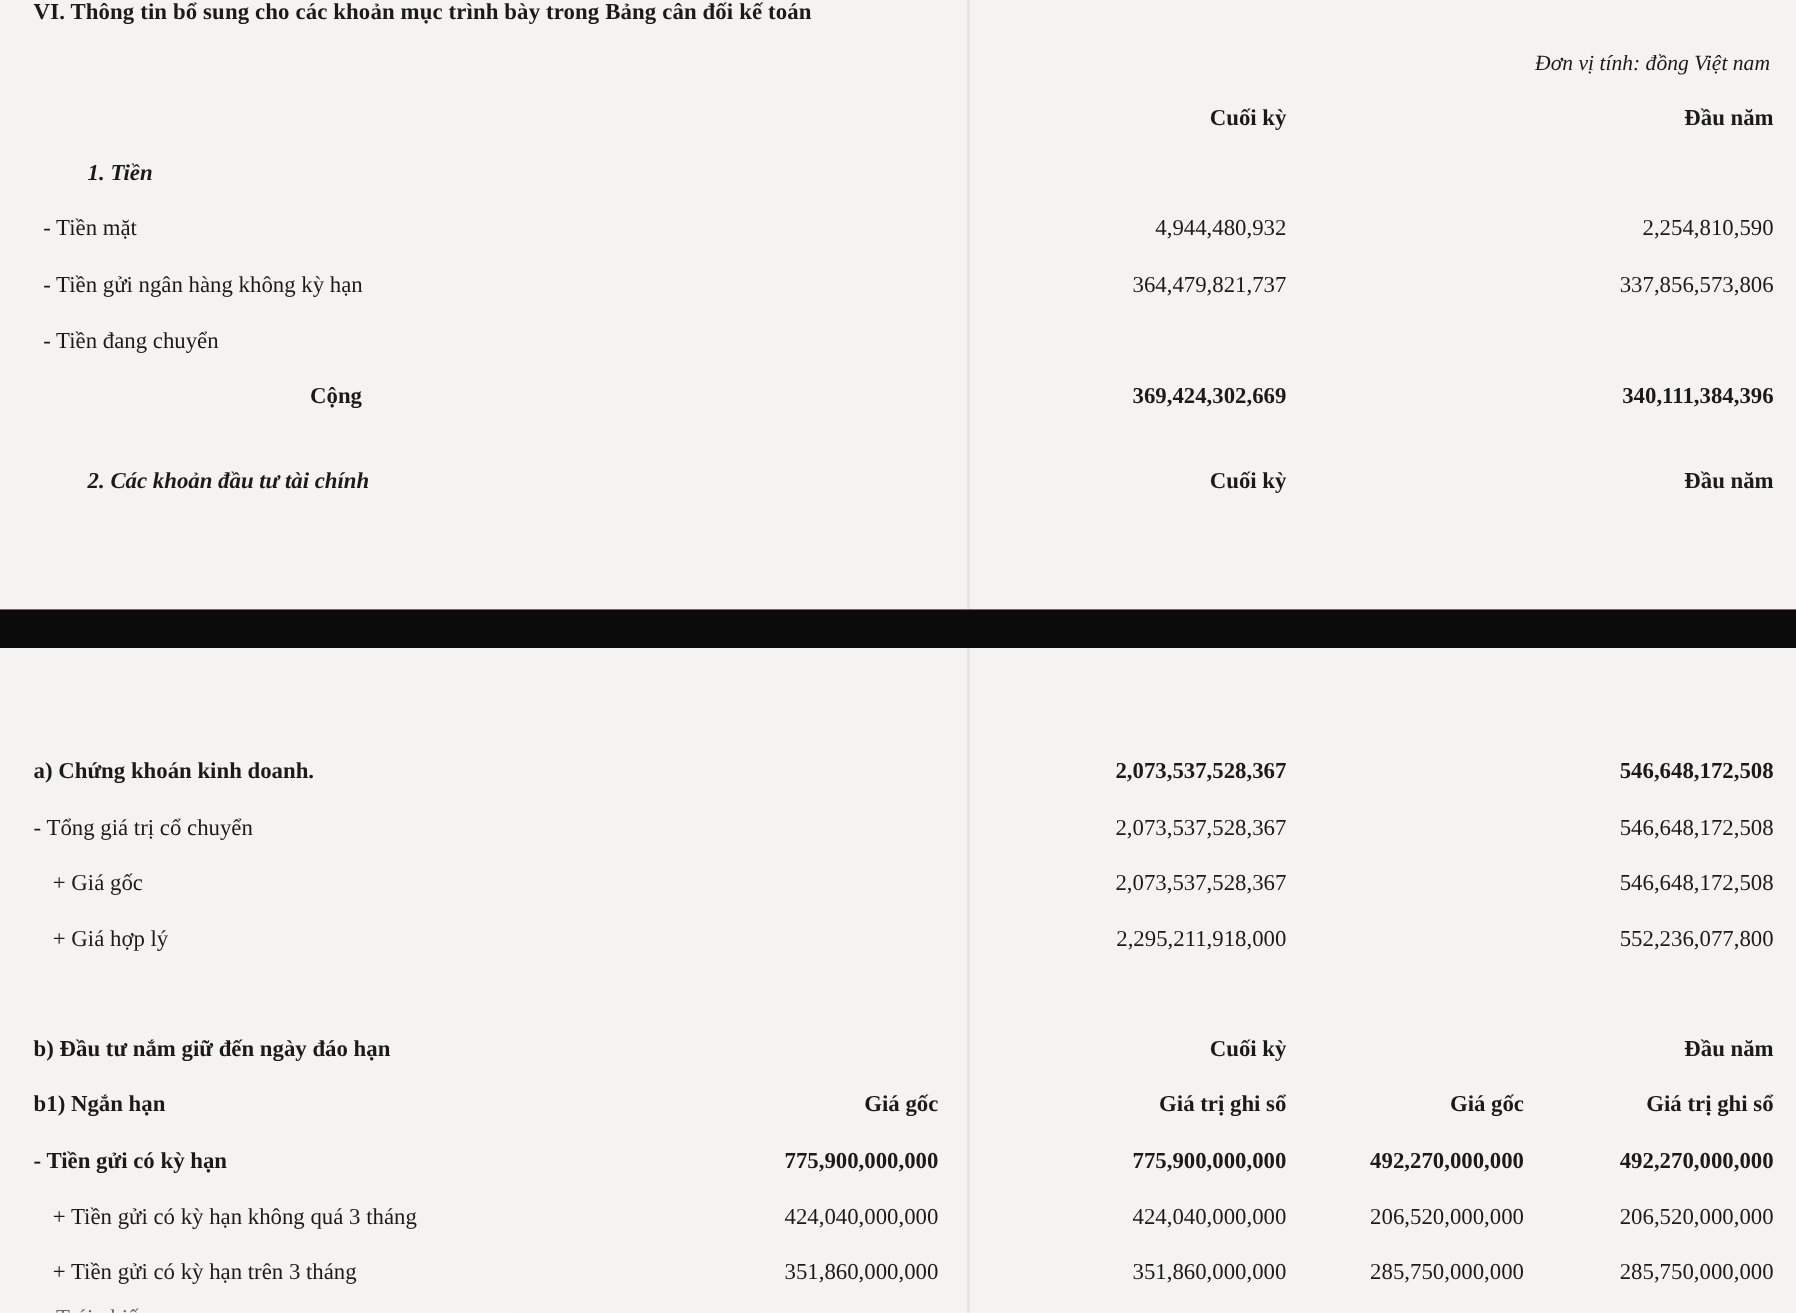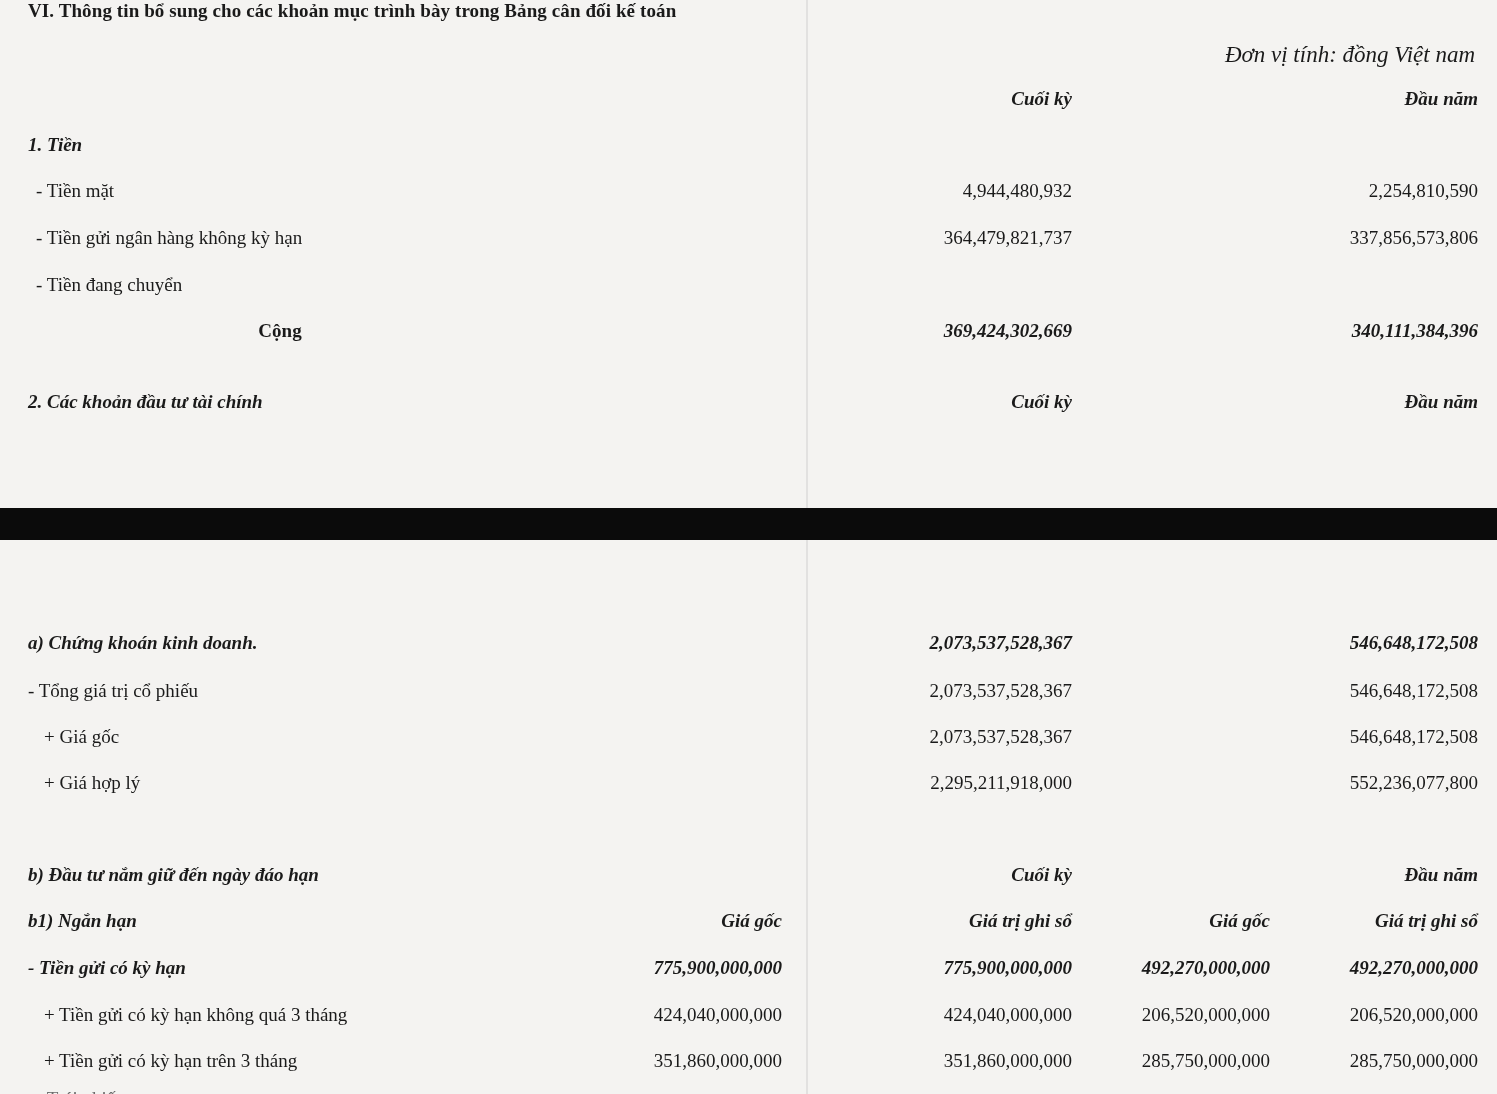--- a/index.html
+++ b/index.html
@@ -64,21 +64,21 @@
     font-weight: bold;
     font-size: 19px;
     letter-spacing: 0.1px;
     white-space: nowrap;
   }
   .unit-note {
     position: absolute;
     right: 22px;
     top: 42px;
     font-style: italic;
-    font-size: 23px;
+    font-size: 18px;
     white-space: nowrap;
   }
 
   .row {
     position: absolute;
     left: 0;
     right: 0;
     height: 28px;
   }
   .cell {
@@ -104,22 +104,22 @@
     width: 260px;
     left: 1010px;
     text-align: right;
   }
   .col-d { 
     width: 260px;
     left: 1218px;
     text-align: right;
   }
 
-  .b { font-weight: bold; font-style: italic; }
-  .bi { font-weight: bold; font-style: italic; }
+  .b { font-weight: bold; }
+  .bi { font-weight: bold; font-style: italic; margin-left: 45px; }
   .center-sub {
     left: 150px;
     width: 260px;
     text-align: center;
     font-weight: bold;
   }
 </style>
 </head>
 <body>
 
@@ -177,21 +177,21 @@
   <div class="scan-bottom">
     <div class="fold f1"></div>
 
     <div class="row" style="top:92px;">
       <div class="cell c-label b">a) Chứng khoán kinh doanh.</div>
       <div class="cell col-b b">2,073,537,528,367</div>
       <div class="cell col-d b">546,648,172,508</div>
     </div>
 
     <div class="row" style="top:140px;">
-      <div class="cell c-label">- Tổng giá trị cổ phiếu</div>
+      <div class="cell c-label">- Tổng giá trị cổ chuyển</div>
       <div class="cell col-b">2,073,537,528,367</div>
       <div class="cell col-d">546,648,172,508</div>
     </div>
 
     <div class="row" style="top:186px;">
       <div class="cell c-label-indent2">+ Giá gốc</div>
       <div class="cell col-b">2,073,537,528,367</div>
       <div class="cell col-d">546,648,172,508</div>
     </div>
 

